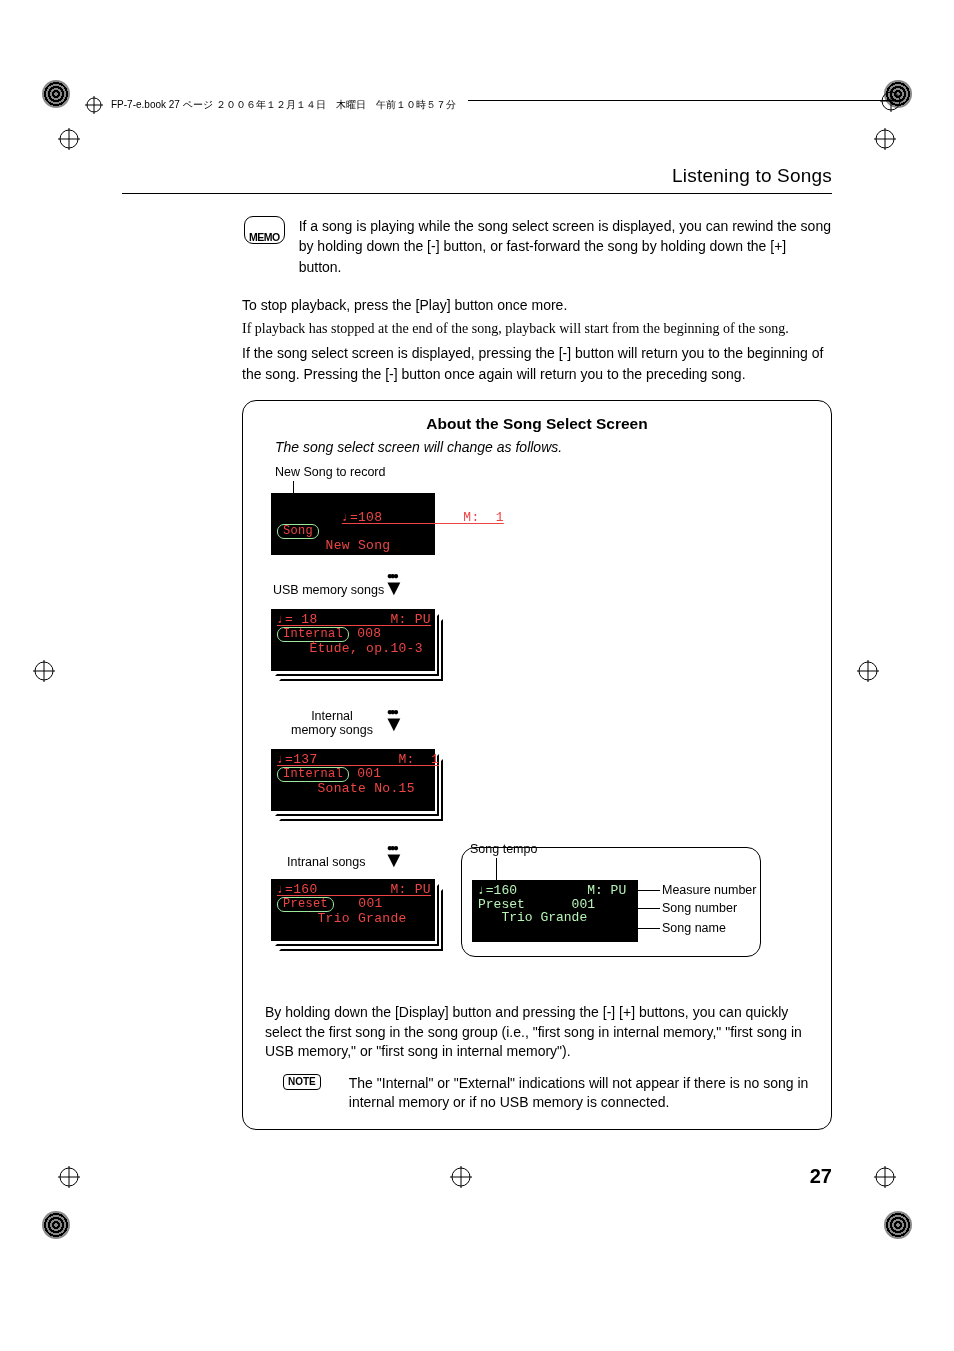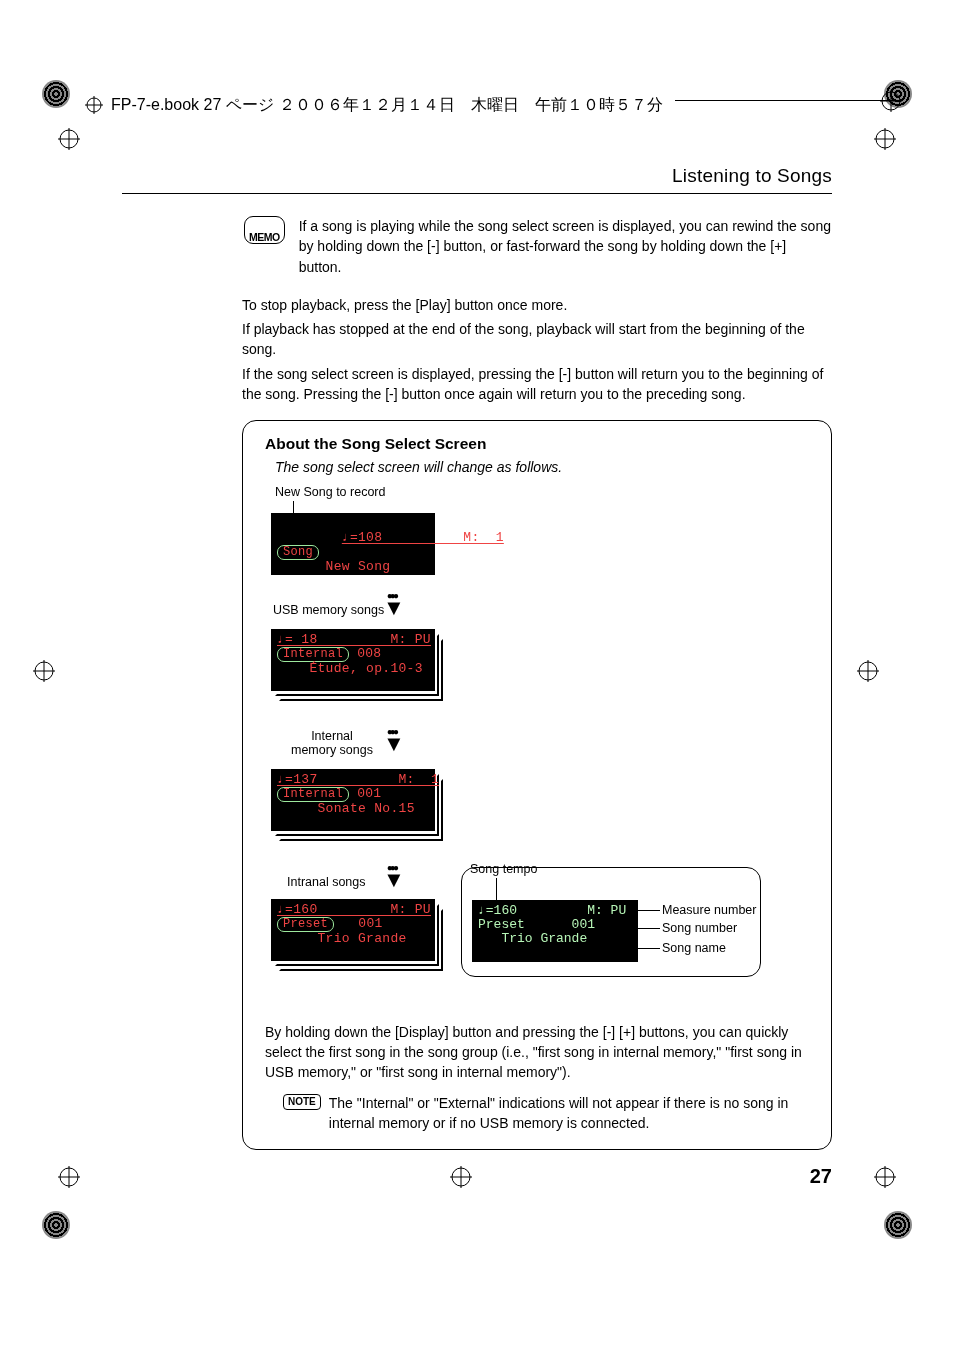--- a/index.html
+++ b/index.html
@@ -19,21 +19,21 @@
     width: 28px; height: 28px;
     border-radius: 50%;
     background: radial-gradient(circle at center,
       #888 0 2px, #000 2px 4px, #888 4px 6px, #000 6px 8px, #888 8px 10px, #000 10px 12px, #888 12px 14px);
   }
   .header-line {
     position: absolute;
     left: 85px; right: 52px; top: 95px;
     height: 20px;
     display: flex; align-items: center;
-    font-size: 16px;
+    font-size: 10px;
   }
   .header-line .cross {
     width: 18px; height: 18px; display: flex; align-items: center; justify-content: center;
   }
   .page {
     position: absolute;
     left: 122px; top: 165px;
     width: 710px;
   }
   .section-title {
@@ -76,20 +76,21 @@
     margin-left: 120px;
     border: 1.3px solid #000;
     border-radius: 14px;
     padding: 14px 22px 16px 22px;
     position: relative;
   }
   .callout-title {
     font-weight: bold;
     font-size: 15.5px;
     margin-bottom: 6px;
+    text-align: center;
   }
   .callout-sub {
     font-size: 14px;
     margin-bottom: 10px;
     margin-left: 10px;
     font-style: italic;
   }
   .screens {
     position: relative;
     height: 530px;
@@ -134,21 +135,21 @@
   .lcd-stack .shadow1 { left: 4px; top: 5px; }
   .lcd-stack .lcd { left: 0; top: 0; }
 
   .arrow-dot {
     position: absolute; text-align: center; width: 20px;
     font-size: 22px; line-height: 10px;
   }
   .arrow-dot .dots { letter-spacing: -6px; font-size: 10px; display: block; margin-bottom: 2px; }
 
   .bottom-text { font-size: 14px; line-height: 1.4; margin-top: 8px; }
-  .note-row { display: flex; gap: 8px; margin-top: 12px; align-items: flex-start; padding-left: 18px; justify-content: space-between;}
+  .note-row { display: flex; gap: 28px; margin-top: 12px; align-items: flex-start; padding-left: 18px; justify-content: space-between;}
   .note-badge {
     border: 1.2px solid #000; border-radius: 4px; font-size: 10px; font-weight: bold;
     padding: 0 4px; line-height: 14px; flex-shrink: 0;
   }
   .page-num {
     position: absolute;
     right: 0; top: 1000px;
     font-weight: bold; font-size: 20px;
   }
 
@@ -256,21 +257,21 @@
   <div class="section-title">Listening to Songs</div>
   <hr class="rule">
 
   <div class="memo-row">
     <span class="memo-badge">MEMO</span>
     <span class="memo-text">If a song is playing while the song select screen is displayed, you can rewind the song by holding down the [-] button, or fast-forward the song by holding down the [+] button.</span>
   </div>
 
   <div class="body-block">
     <div class="body-text">To stop playback, press the [Play] button once more.</div>
-    <div class="body-text" style="margin-top:4px;">If playback has stopped at the end of the song, playback will start from the beginning of the song.</div>
+    <div class="body-text" style="margin-top:4px;font-family:Liberation Serif, serif;">If playback has stopped at the end of the song, playback will start from the beginning of the song.</div>
     <div class="body-text" style="margin-top:4px;">If the song select screen is displayed, pressing the [-] button will return you to the beginning of the song. Pressing the [-] button once again will return you to the preceding song.</div>
   </div>
 
   <div class="callout-box">
     <div class="callout-title">About the Song Select Screen</div>
     <div class="callout-sub">The song select screen will change as follows.</div>
 
     <div class="screens">
 
       <div class="label" style="left:12px; top:0px;">New Song to record</div>

